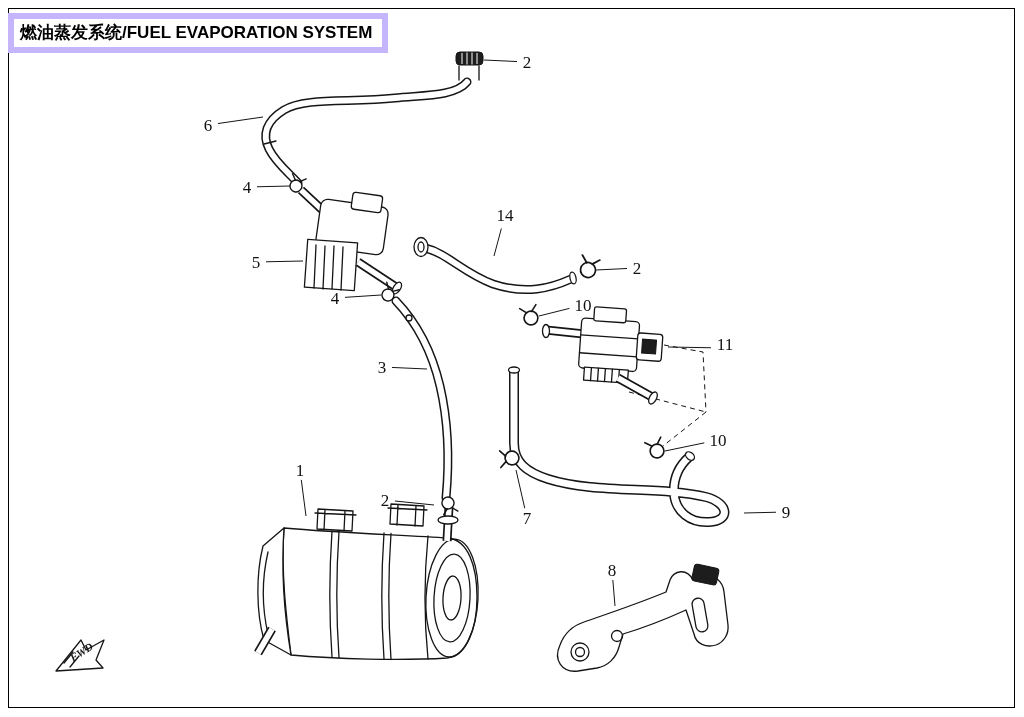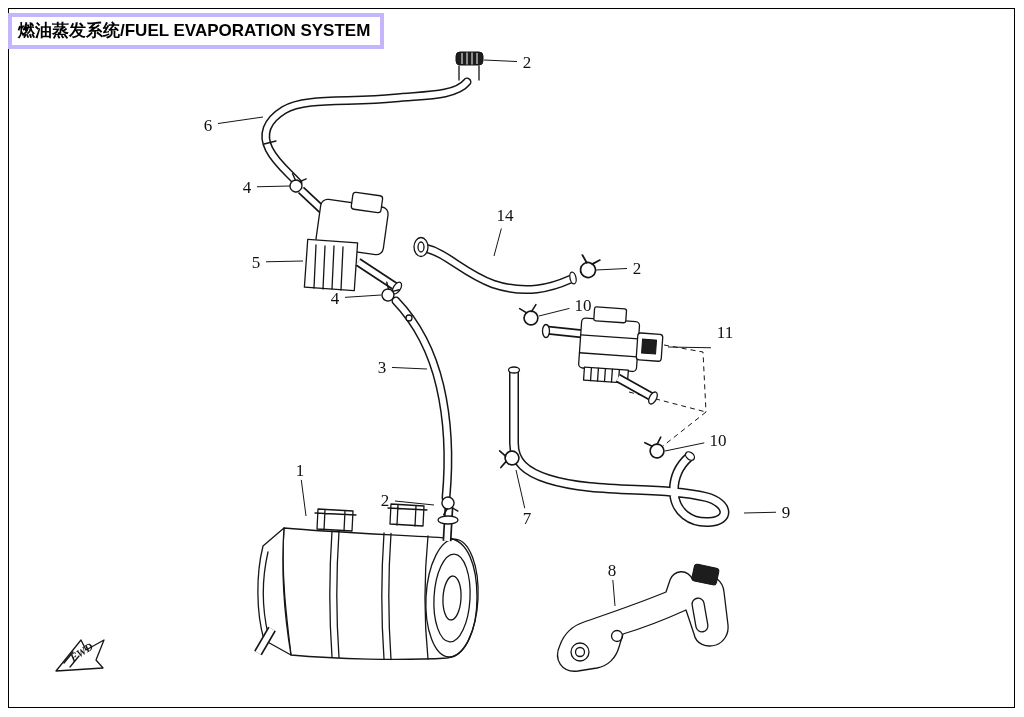--- a/index.html
+++ b/index.html
@@ -6,21 +6,21 @@
   body{
     width:1024px;height:717px;background:#fff;position:relative;overflow:hidden;
     font-family:"Liberation Sans",sans-serif;
   }
   .frame{
     position:absolute;left:8px;top:8px;width:1007px;height:700px;
     border:1px solid #000;box-sizing:border-box;z-index:1;
   }
   .title-box{
     position:absolute;left:8px;top:13px;z-index:6;background:#fff;
-    border:4px solid #c4b5fd;padding:2px 10px 3px 6px;
+    border:6px solid #c4b5fd;padding:2px 10px 3px 6px;
     font-weight:bold;font-size:17px;color:#000;white-space:nowrap;
   }
   #drawing{position:absolute;left:0;top:0;z-index:2;}
   #callout-lines{position:absolute;left:0;top:0;z-index:3;}
   #callouts{position:absolute;left:0;top:0;width:1024px;height:717px;z-index:4;}
   .callout{
     position:absolute;transform:translate(-50%,-50%);
     font-family:"Liberation Serif",serif;font-size:17px;color:#111;line-height:1;
   }
   .ln{fill:none;stroke:#151515;stroke-width:1.3;stroke-linejoin:round;stroke-linecap:round;}
@@ -195,21 +195,21 @@
 
 <div id="callouts">
     <div class="callout" style="left: 527px; top: 62px;">2</div>
     <div class="callout" style="left: 208px; top: 125px;">6</div>
     <div class="callout" style="left: 247px; top: 187px;">4</div>
     <div class="callout" style="left: 256px; top: 262px;">5</div>
     <div class="callout" style="left: 335px; top: 298px;">4</div>
     <div class="callout" style="left: 505px; top: 215px;">14</div>
     <div class="callout" style="left: 637px; top: 268px;">2</div>
     <div class="callout" style="left: 583px; top: 305px;">10</div>
-    <div class="callout" style="left: 725px; top: 332px;">11</div>
+    <div class="callout" style="left: 725px; top: 344px;">11</div>
     <div class="callout" style="left: 382px; top: 367px;">3</div>
     <div class="callout" style="left: 718px; top: 440px;">10</div>
     <div class="callout" style="left: 300px; top: 470px;">1</div>
     <div class="callout" style="left: 385px; top: 500px;">2</div>
     <div class="callout" style="left: 527px; top: 518px;">7</div>
     <div class="callout" style="left: 786px; top: 512px;">9</div>
     <div class="callout" style="left: 612px; top: 570px;">8</div>
   </div>
 
 <div class="title-box">

